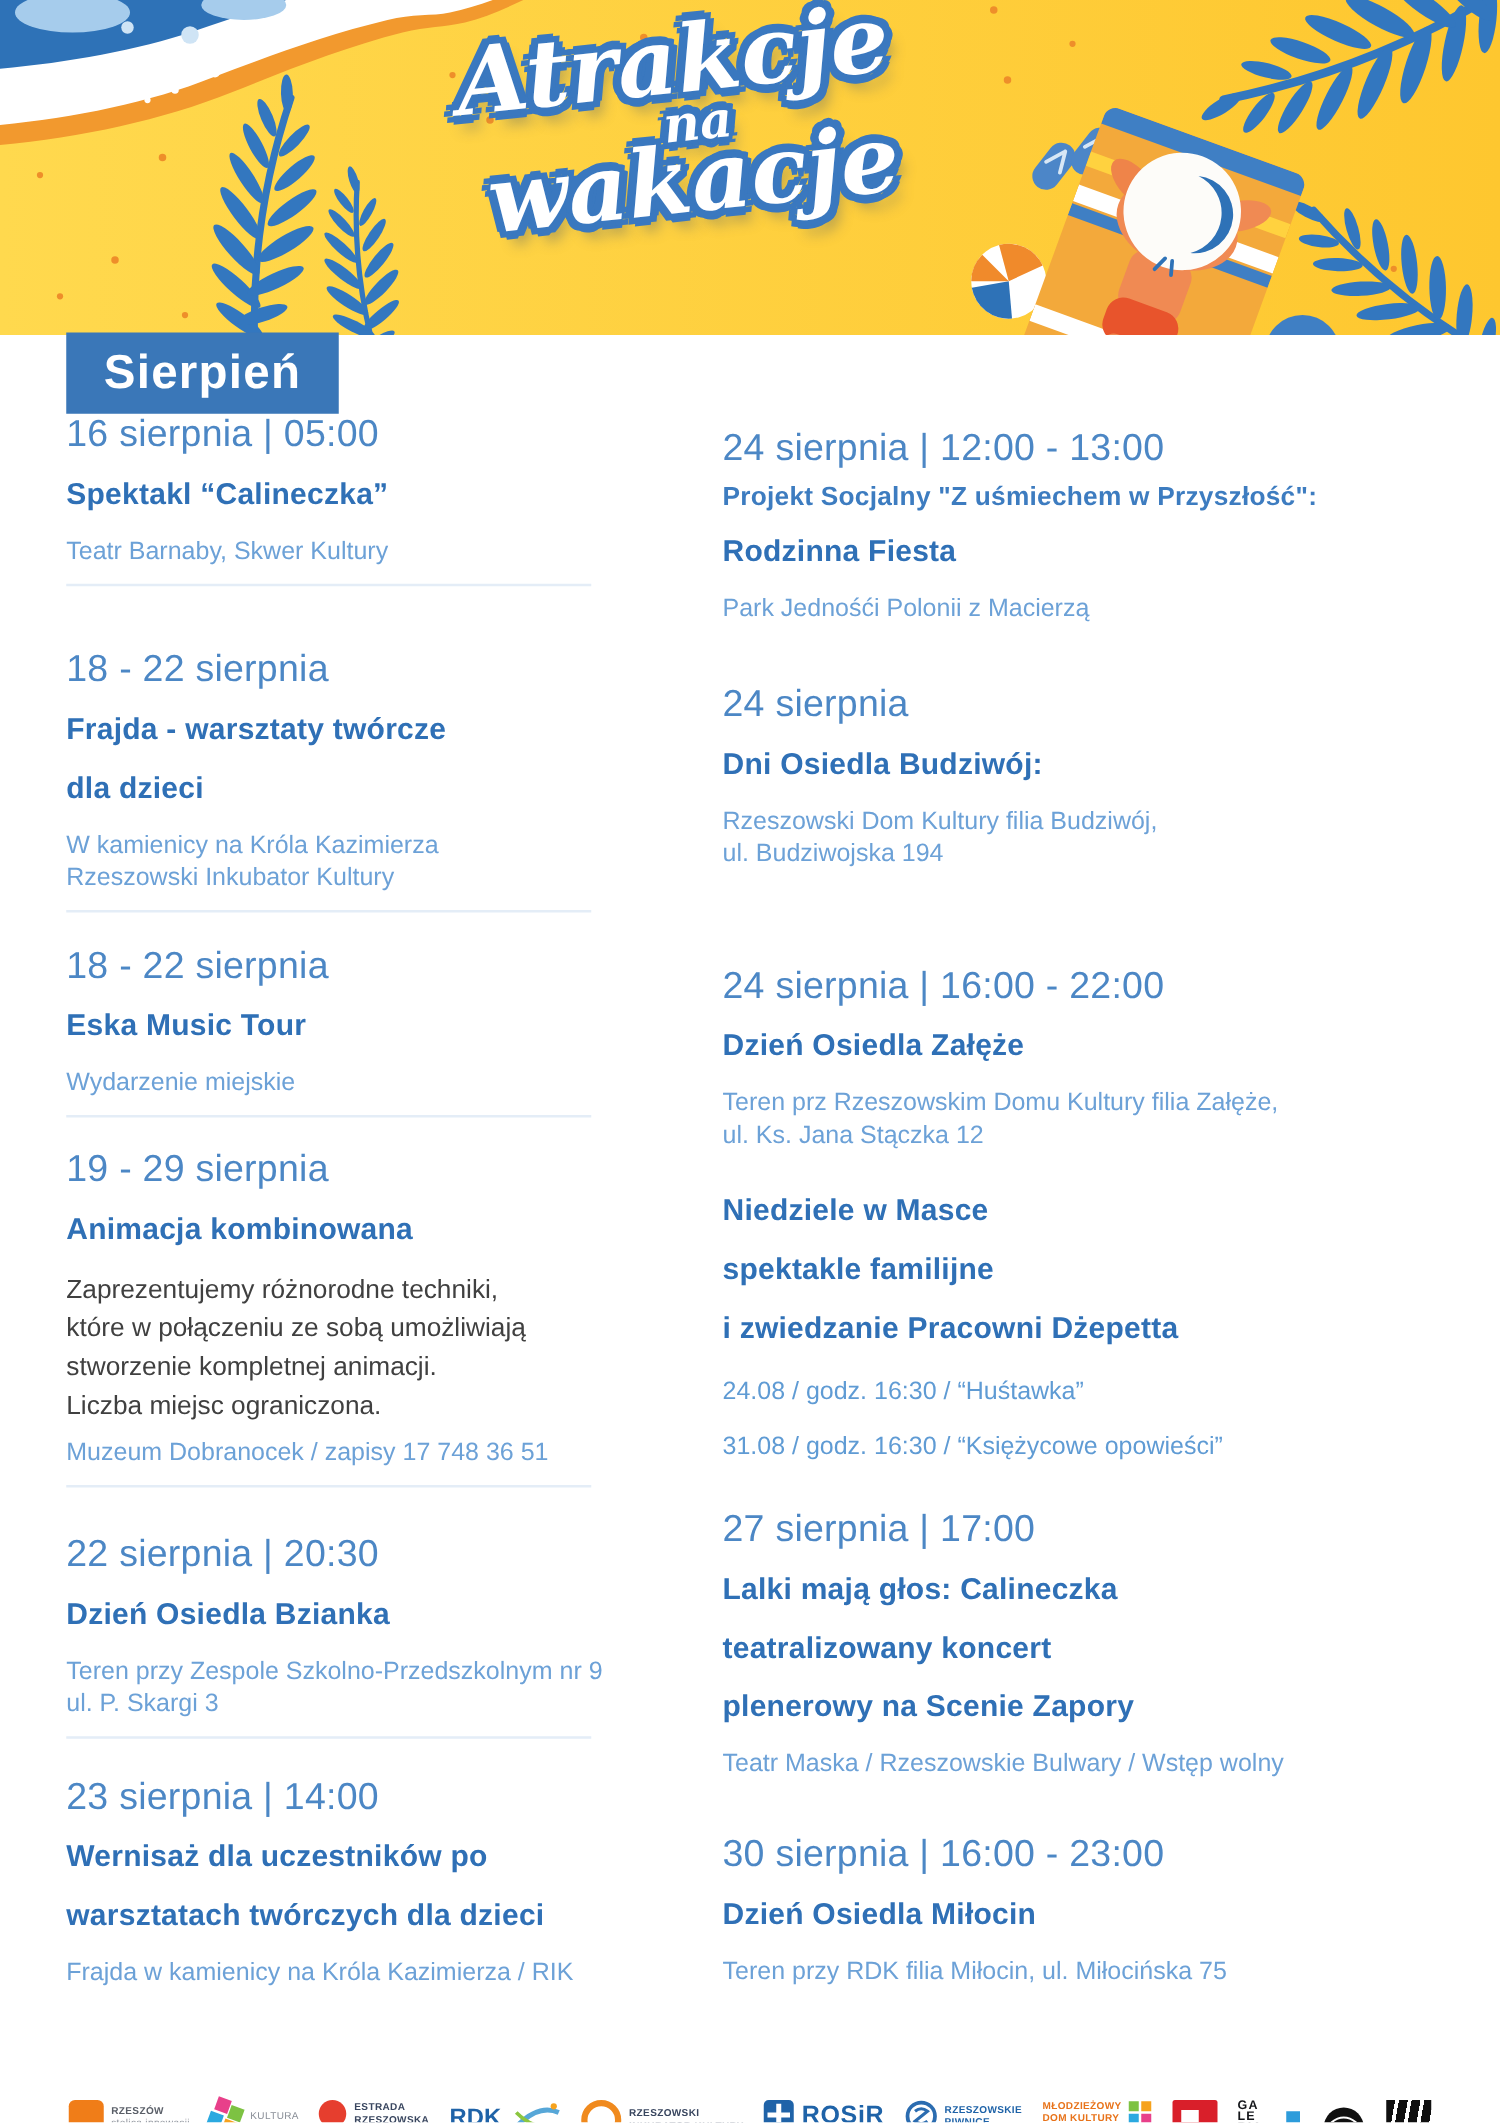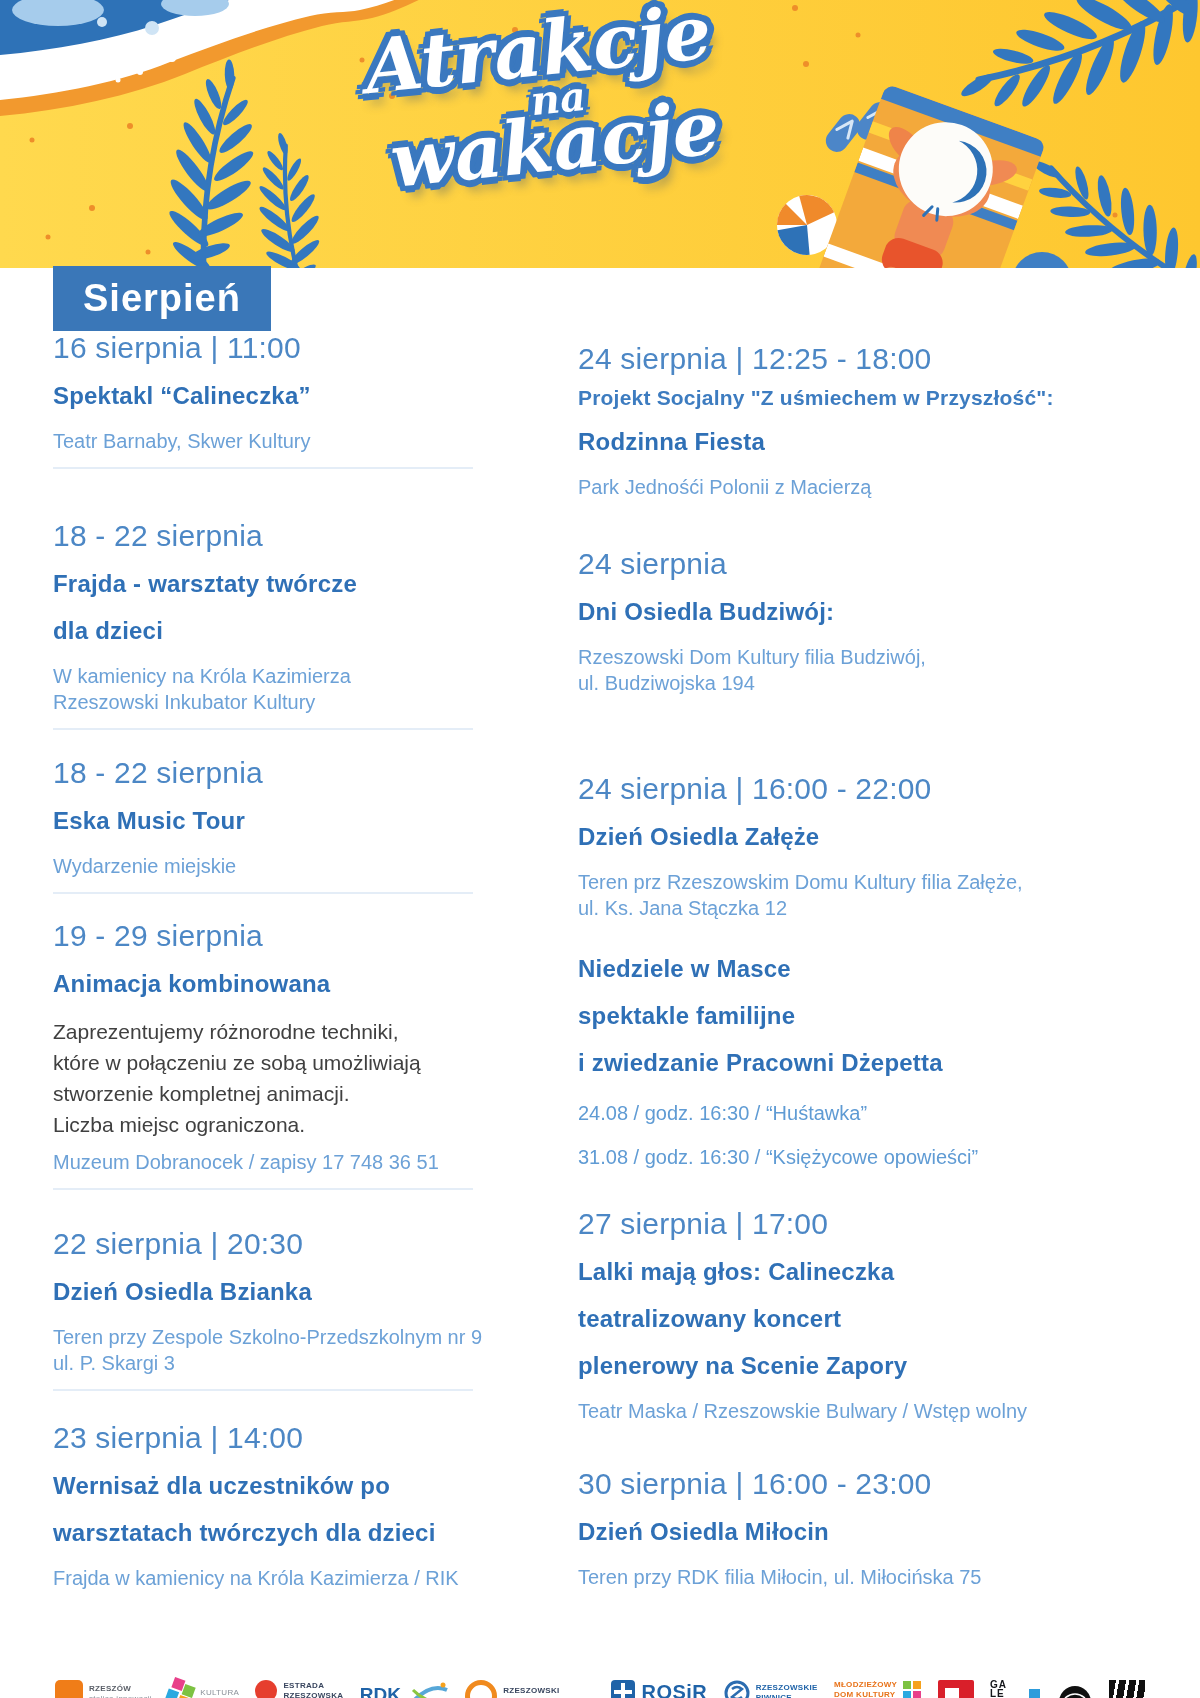--- a/index.html
+++ b/index.html
@@ -185,21 +185,21 @@
     <div class="script-title">
       <div class="script-l1">Atrakcje</div>
       <div class="script-l2">na</div>
       <div class="script-l3">wakacje</div>
     </div>
   </div>
 
   <div class="month-badge">Sierpień</div>
 
   <div class="event left" style="top:330px">
-    <div class="ev-date">16 sierpnia | 11:00</div>
+    <div class="ev-date">16 sierpnia | 05:00</div>
     <div class="ev-title">
         <span>Spektakl “Calineczka”</span>
       </div>
     <div class="ev-venue">
         <span>Teatr Barnaby, Skwer Kultury</span>
       </div>
     <div class="divider"></div>
   </div>
 
   <div class="event left" style="top:518px">
@@ -260,21 +260,21 @@
     <div class="ev-title">
       <span>Wernisaż dla uczestników po</span>
       <span>warsztatach twórczych dla dzieci</span>
     </div>
     <div class="ev-venue">
         <span>Frajda w kamienicy na Króla Kazimierza / RIK</span>
       </div>
   </div>
 
   <div class="event right" style="top:341px">
-    <div class="ev-date">24 sierpnia | 12:25 - 18:00</div>
+    <div class="ev-date">24 sierpnia | 12:00 - 13:00</div>
     <div class="ev-pretitle">Projekt Socjalny "Z uśmiechem w Przyszłość":</div>
     <div class="ev-title">
         <span>Rodzinna Fiesta</span>
       </div>
     <div class="ev-venue">
         <span>Park Jednośći Polonii z Macierzą</span>
       </div>
   </div>
 
   <div class="event right" style="top:546px">

